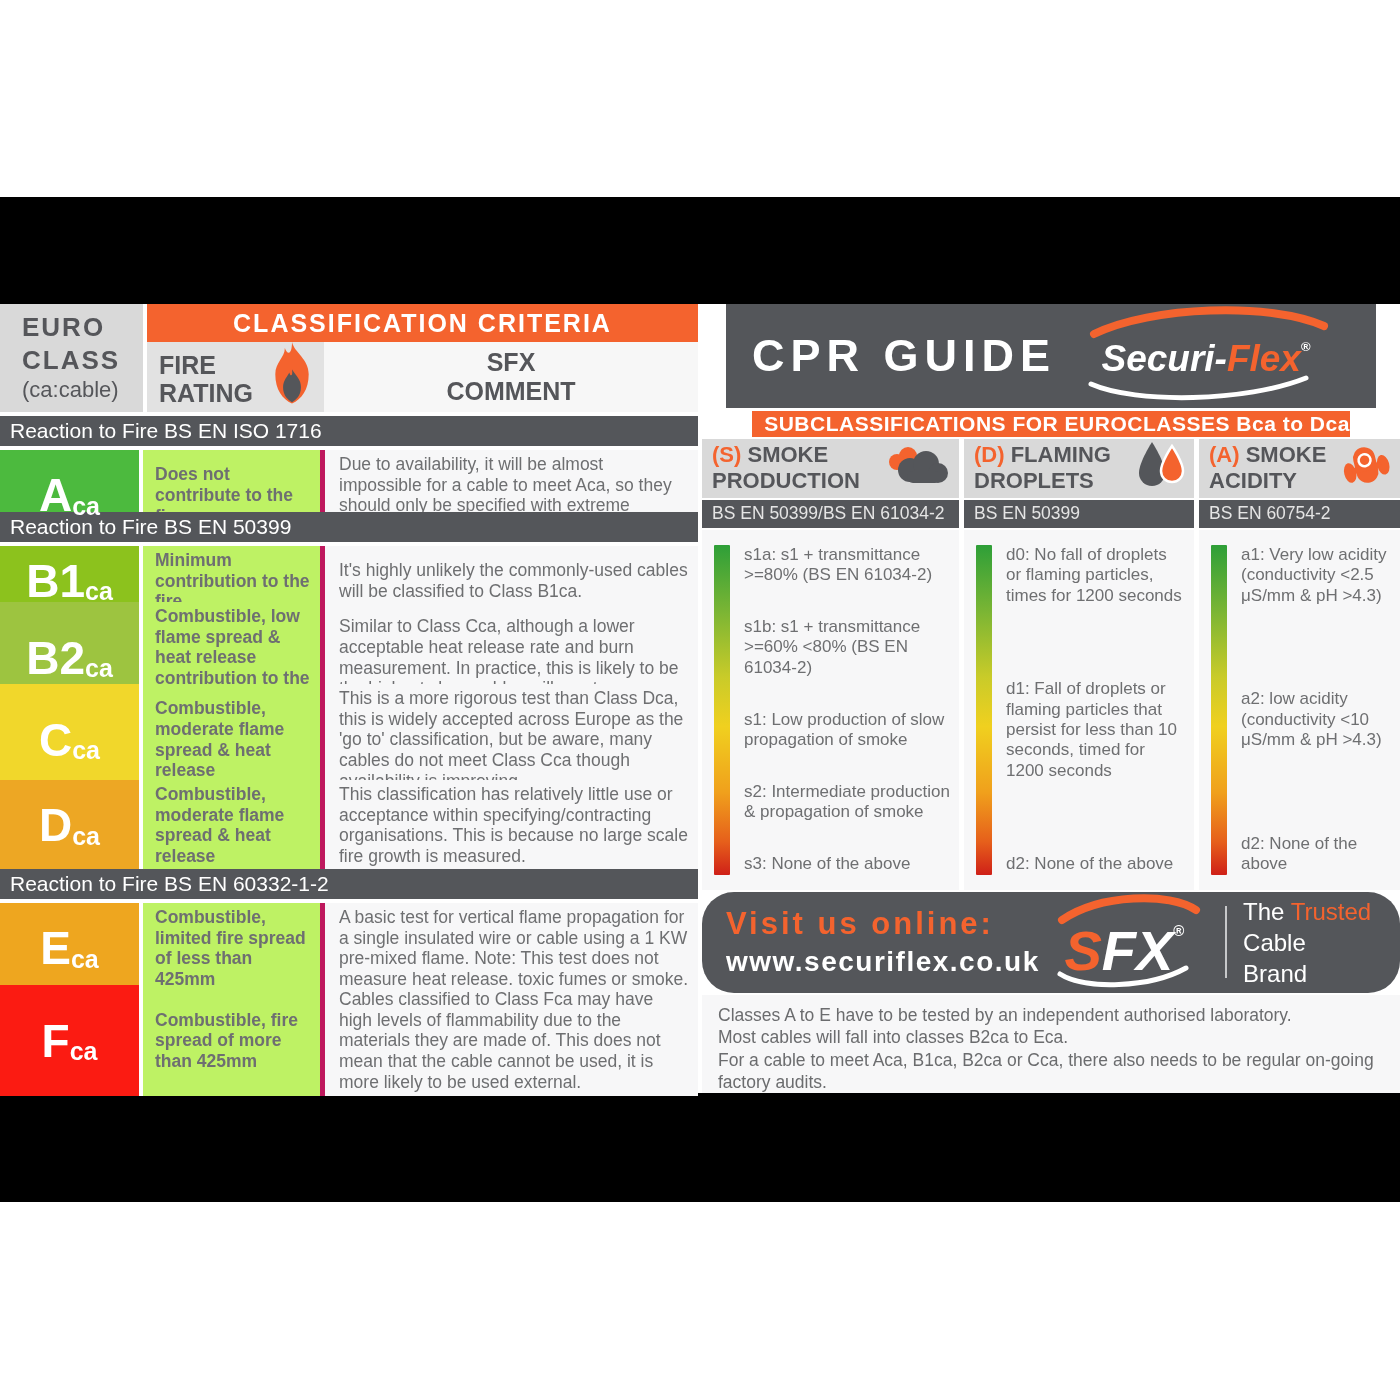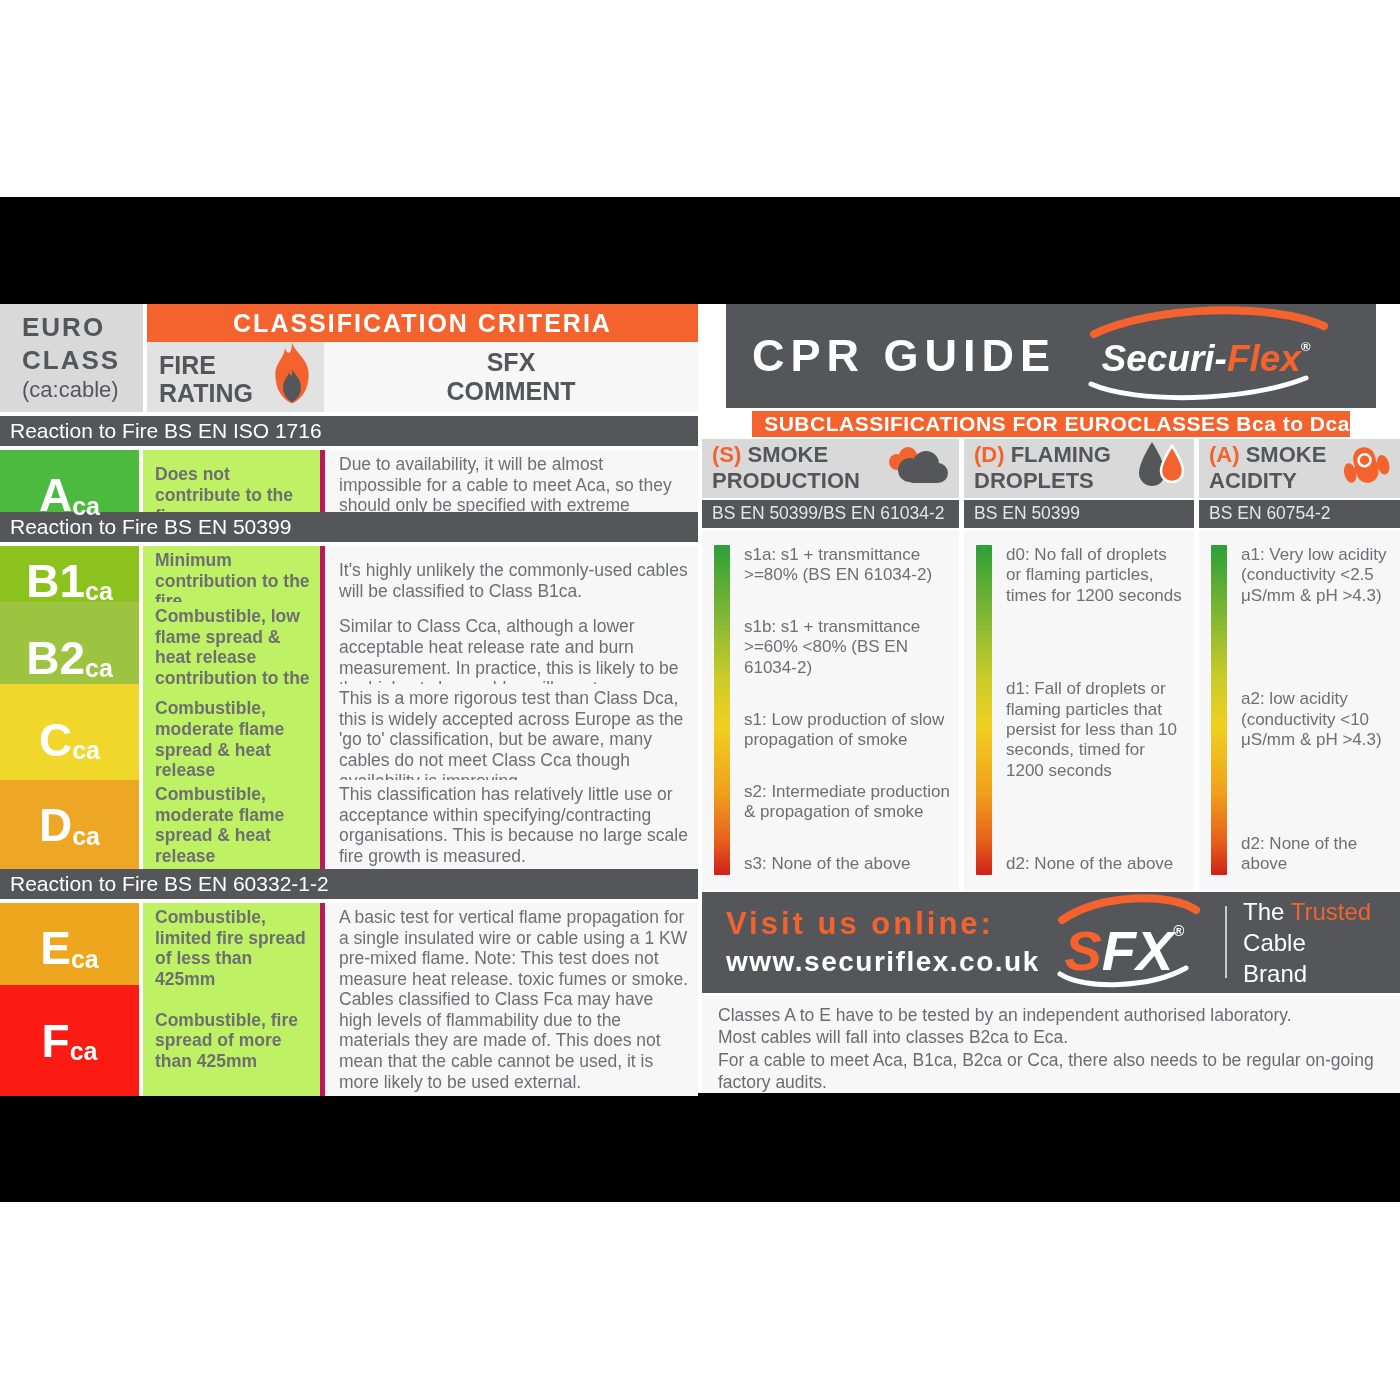--- a/index.html
+++ b/index.html
@@ -58,21 +58,21 @@
   .subcol-title{font-weight:bold;font-size:22px;color:#55565a;line-height:1.18;}
   .pfx{color:#f4632e;}
   .subcol-standard{height:28px;background:#54565a;color:#e5e5e5;font-size:17.5px;display:flex;align-items:center;
                    padding-left:10px;}
   .subcol-body{height:330px;background:#f7f7f8;display:flex;padding:15px 8px 15px 12px;gap:14px;}
   .grad-bar{width:16px;border-radius:1px;flex:none;
     background:linear-gradient(180deg,#2e9f38 0%,#7ab534 20%,#c9cb29 40%,#f0d01f 55%,#f0a01c 75%,#e65f1b 90%,#cf2018 100%);}
   .items{flex:1;display:flex;flex-direction:column;justify-content:space-between;
          color:#6e6f71;font-size:17px;line-height:1.2;}
   .visit-band{height:111px;margin-top:2px;background:#54565a;display:flex;align-items:center;
-              justify-content:space-between;padding:0 24px 0 24px;}
+              justify-content:space-between;padding:0 24px 0 24px;border-radius:32px;}
   .visit-l1{color:#f4632e;font-weight:bold;font-size:31px;letter-spacing:3px;}
   .visit-l2{color:#fff;font-weight:bold;font-size:28px;letter-spacing:1.5px;margin-top:4px;}
   .brand-right{display:flex;align-items:center;gap:16px;}
   .sfx-logo{position:relative;width:170px;height:100px;}
   .sfx-svg{position:absolute;left:0;top:0;}
   .sfx-text{position:absolute;left:0;right:0;top:26px;text-align:center;font-style:italic;font-weight:bold;
             font-size:56px;white-space:nowrap;}
   .sfx-s{color:#f4632e;} .sfx-fx{color:#fff;}
   .sfx-reg{font-size:15px;color:#fff;vertical-align:34px;font-style:normal;}
   .v-divider{width:2px;height:72px;background:#c7c8ca;}

